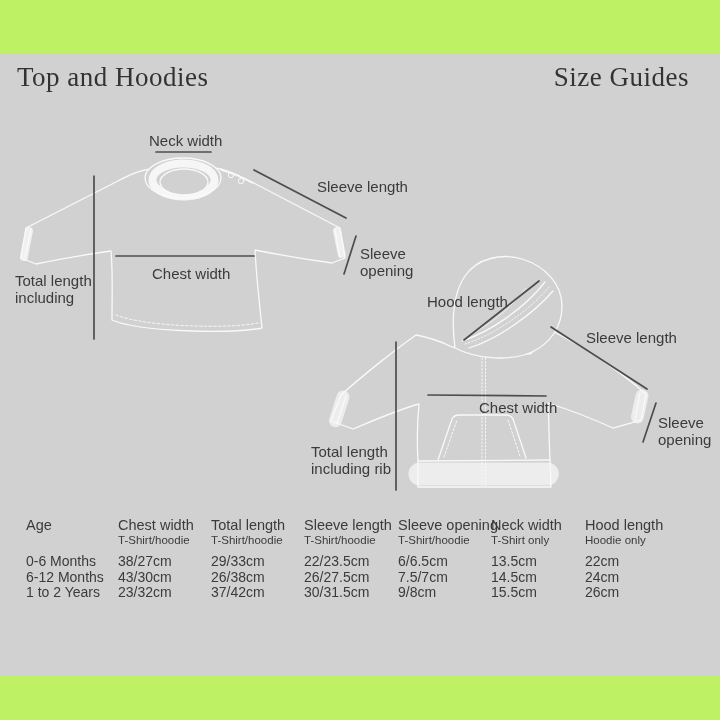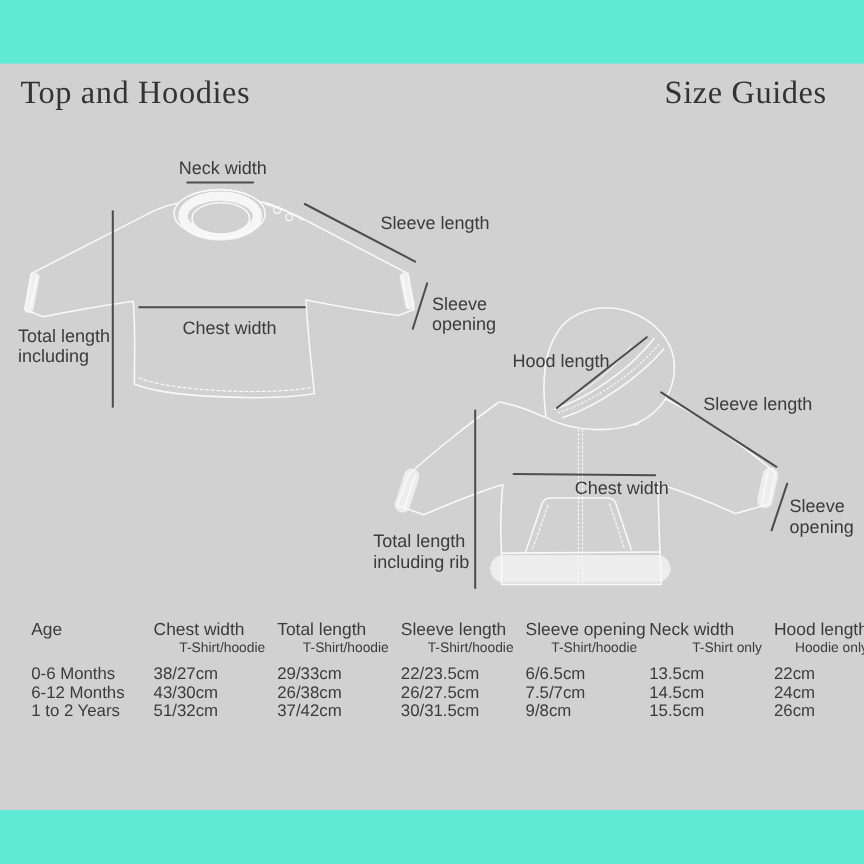--- a/index.html
+++ b/index.html
@@ -1,30 +1,30 @@
 <!DOCTYPE html>
 <html><head>
 <meta charset="utf-8">
 <style>
   html,body{margin:0;padding:0;}
   body{width:720px;height:720px;background:#ffffff;font-family:"Liberation Sans",sans-serif;}
-  .stage{position:relative;width:720px;height:720px;overflow:hidden;background:#5eead4;}
+  .stage{position:relative;width:720px;height:720px;overflow:hidden;background:#bef264;}
   .band{position:absolute;left:0;top:53px;width:720px;height:622px;background:#d1d1d1;}
   .title{position:absolute;top:62px;font-family:"Liberation Serif","DejaVu Serif",serif;
          font-size:27px;font-weight:400;color:#333333;letter-spacing:.5px;}
   .title.left{left:17px;}
   .title.right{right:31px;}
   svg.diagram{position:absolute;left:0;top:0;width:720px;height:720px;pointer-events:none;}
   .lbl{position:absolute;font-size:15px;line-height:17px;color:#3b3b3b;white-space:nowrap;}
   
   .size-table{position:absolute;left:26px;top:517px;width:672px;color:#3b3b3b;}
-  .trow{display:grid;grid-template-columns:92px 93px 93px 94px 93px 94px 1fr;gap:10px;}
+  .trow{display:grid;grid-template-columns:92px 93px 93px 94px 93px 94px 1fr;}
   .th{white-space:nowrap;}
   .th .hlabel{display:block;font-size:14.5px;line-height:17px;}
-  .th .hsub{display:block;font-size:11.5px;line-height:12px;text-align:right;}
+  .th .hsub{display:block;font-size:11.5px;line-height:12px;}
   .tbody{margin-top:8px;}
   .tbody .trow{height:15.6px;}
   .td{font-size:14px;line-height:15.6px;white-space:nowrap;}
 </style>
 </head>
 <body>
 
 <div class="stage">
   <div class="band"></div>
 
@@ -173,21 +173,21 @@
         <div class="td">6-12 Months</div>
         <div class="td">43/30cm</div>
         <div class="td">26/38cm</div>
         <div class="td">26/27.5cm</div>
         <div class="td">7.5/7cm</div>
         <div class="td">14.5cm</div>
         <div class="td">24cm</div>
       </div>
       <div class="trow">
         <div class="td">1 to 2 Years</div>
-        <div class="td">51/32cm</div>
+        <div class="td">23/32cm</div>
         <div class="td">37/42cm</div>
         <div class="td">30/31.5cm</div>
         <div class="td">9/8cm</div>
         <div class="td">15.5cm</div>
         <div class="td">26cm</div>
       </div>
     </div>
   </div>
 </div>
 

